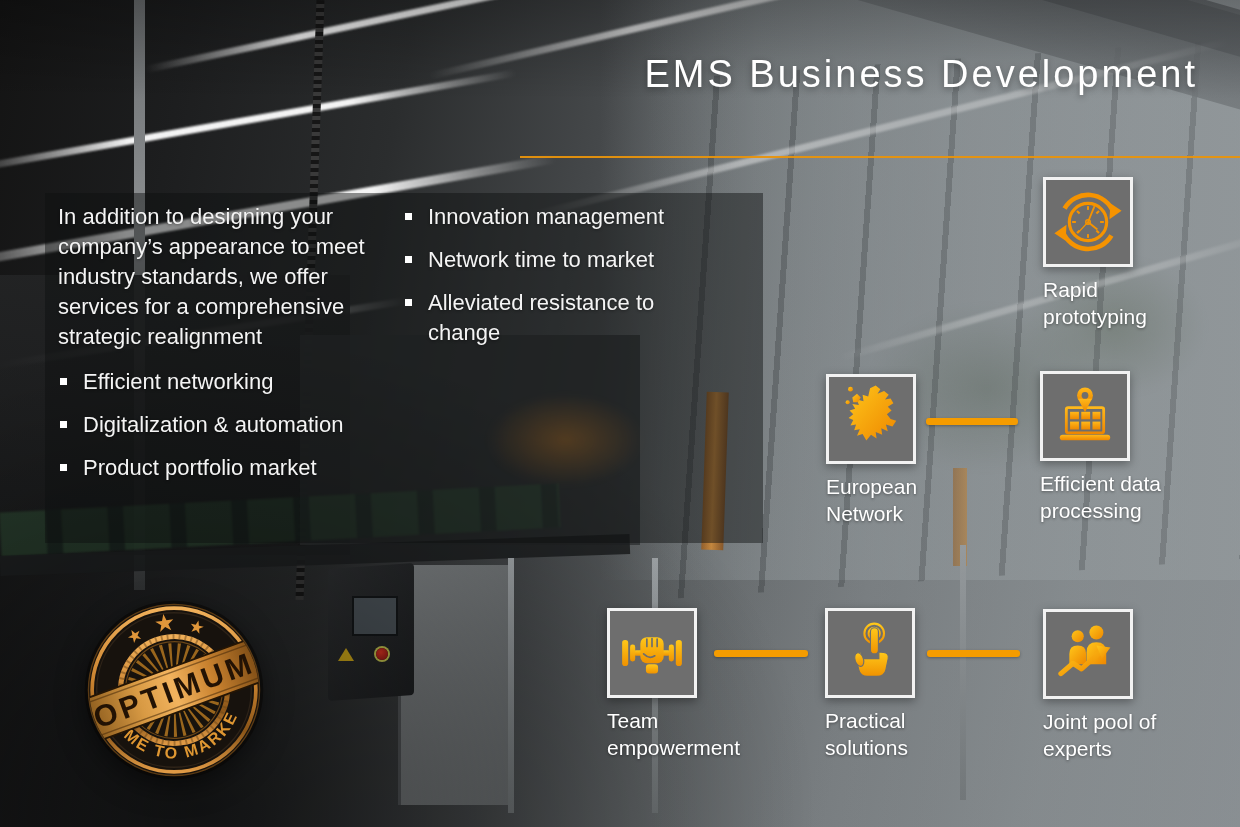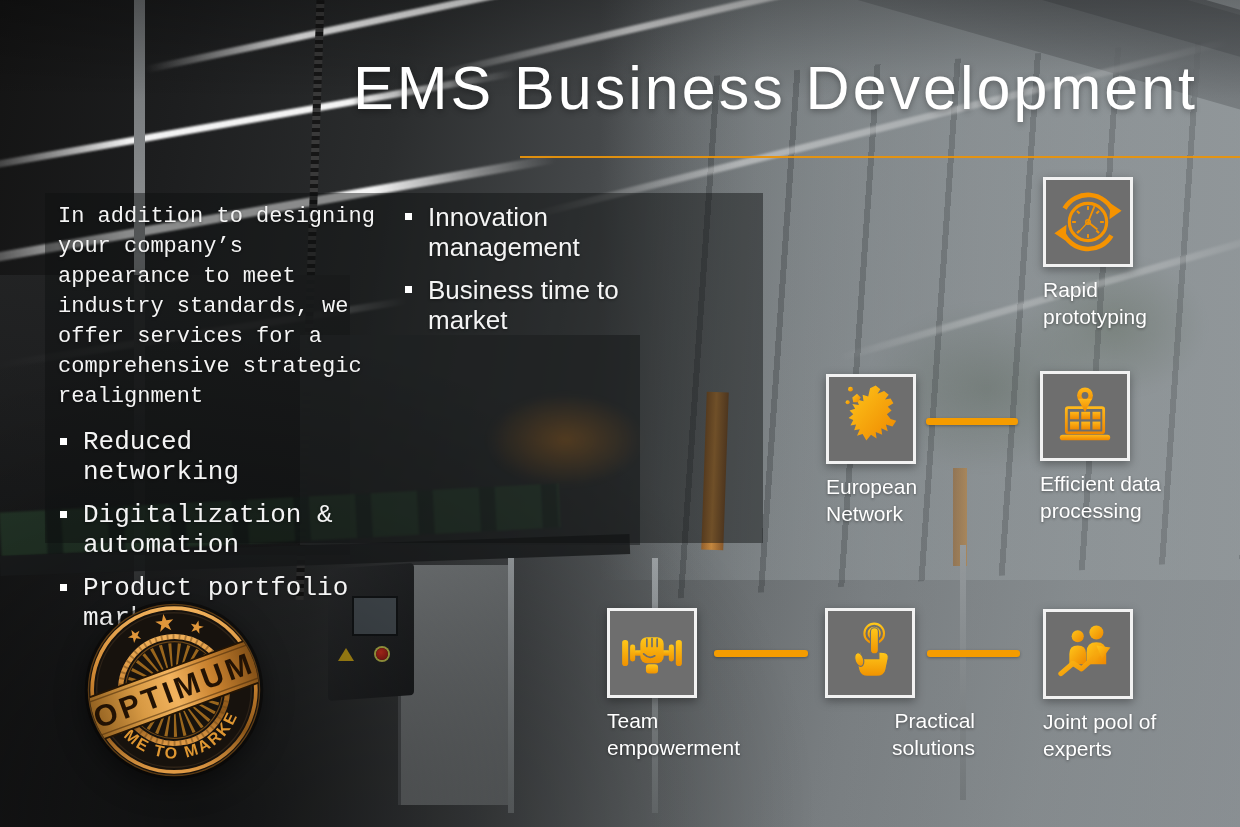--- a/index.html
+++ b/index.html
@@ -43,32 +43,32 @@
     background:linear-gradient(115deg,#2e3032,#1f2123);}
   .bg-screen{left:352px;top:596px;width:42px;height:36px;background:#4d555b;border:2px solid #141719;}
   .bg-estop{left:376px;top:648px;width:12px;height:12px;border-radius:50%;
     background:radial-gradient(circle at 40% 35%,#e23522,#8a1812);box-shadow:0 0 0 2px #caca52;}
   .bg-warn{left:338px;top:648px;width:0;height:0;border-left:8px solid transparent;
     border-right:8px solid transparent;border-bottom:13px solid #d8b01a;}
   .bg-wash{inset:0;background:linear-gradient(90deg,transparent 52%,rgba(118,123,126,.30) 74%,rgba(128,133,136,.42) 100%);}
   .bg-vignette{inset:0;background:radial-gradient(ellipse at 16% 98%,rgba(0,0,0,.55),transparent 42%),
     linear-gradient(180deg,rgba(0,0,0,.28) 0%,transparent 12%);}
   
-  .title{position:absolute;top:53px;right:42px;margin:0;font-weight:normal;font-size:61px;
+  .title{position:absolute;top:53px;right:42px;margin:0;font-weight:normal;font-size:38px;
     letter-spacing:3px;white-space:nowrap;color:#fff;text-shadow:0 2px 6px rgba(0,0,0,.35);}
   .title-rule{position:absolute;left:520px;right:0;top:156px;height:2px;background:#E8940C;opacity:.95;}
   
   .panel{position:absolute;left:45px;top:193px;width:718px;height:350px;
     background:rgba(14,15,16,.46);display:flex;box-sizing:border-box;padding:9px 0 0 13px;}
-  .intro-col{width:345px;flex:none;font-family:Liberation Mono, monospace;}
+  .intro-col{width:345px;flex:none;}
   .mid-col{margin-left:12px;width:300px;flex:none;}
   .intro{margin:0 0 15px 0;width:330px;font-size:22px;line-height:30px;color:#f4f4f4;
     text-shadow:0 1px 3px rgba(0,0,0,.4);}
   ul.bullets{list-style:none;margin:0;padding:0;}
-  .bullet{display:flex;margin-bottom:13px;font-size:26px;line-height:30px;color:#f4f4f4;
+  .bullet{display:flex;margin-bottom:13px;font-size:22px;line-height:30px;color:#f4f4f4;
     text-shadow:0 1px 3px rgba(0,0,0,.4);}
   .bullet .bt{width:280px;}
   .sq{width:7px;height:7px;background:#fff;margin:11px 16px 0 2px;flex:none;}
   
   .feature{position:absolute;}
   .tile{width:90px;height:90px;box-sizing:border-box;border:3px solid #f2f2f2;background:#6e6e6e;
     box-shadow:0 3px 9px rgba(0,0,0,.35);}
   .flabel{margin-top:9px;width:150px;font-size:21px;line-height:27px;color:#fff;
     text-shadow:0 1px 3px rgba(0,0,0,.45);}
   .connector{position:absolute;height:7px;border-radius:3px;background:#F59C00;
@@ -119,40 +119,44 @@
 
   <h1 class="title">EMS Business Development</h1>
   <div class="title-rule"></div>
 
   <section class="panel">
     <div class="intro-col">
       <p class="intro">In addition to designing your company’s appearance to meet industry standards, we offer services for a comprehensive strategic realignment</p>
       <ul class="bullets">
         <li class="bullet">
           <span class="sq"></span>
-          <span class="bt">Reduced networking</span>
+          <span class="bt">Efficient networking</span>
         </li>
         <li class="bullet">
           <span class="sq"></span>
           <span class="bt">Digitalization &amp; automation</span>
         </li>
         <li class="bullet">
           <span class="sq"></span>
           <span class="bt">Product portfolio market</span>
         </li>
       </ul>
     </div>
     <ul class="bullets mid-col">
       <li class="bullet">
         <span class="sq"></span>
         <span class="bt">Innovation management</span>
       </li>
       <li class="bullet">
         <span class="sq"></span>
-        <span class="bt">Business time to market</span>
+        <span class="bt">Network time to market</span>
+      </li>
+      <li class="bullet">
+        <span class="sq"></span>
+        <span class="bt">Alleviated resistance to change</span>
       </li>
     </ul>
   </section>
 
   <div class="feature" style="left:1043px;top:177px;">
     <div class="tile">
       <svg width="84" height="84" viewBox="0 0 90 90">
         <g stroke="#F59300" fill="none">
           <circle cx="45" cy="45" r="20" stroke-width="3.4"></circle>
           <g stroke-width="2.2">
@@ -246,21 +250,21 @@
           <line x1="39.5" y1="30" x2="39.5" y2="38"></line>
             <line x1="45" y1="29.5" x2="45" y2="38"></line>
             <line x1="50.5" y1="30" x2="50.5" y2="38"></line>
           <path d="M36 46 q6 6 12 2"></path>
         </g>
       </svg>
     </div>
     <div class="flabel">Team empowerment</div>
   </div>
 
-  <div class="feature" style="left:825px;top:608px;text-align:right;">
+  <div class="feature" style="left:825px;top:608px;">
     <div class="tile">
       <svg width="84" height="84" viewBox="0 0 90 90">
         <defs>
             <linearGradient id="g5" x1="0" y1="0" x2="0" y2="1">
           <stop offset="0" stop-color="#FFC81A"></stop>
               <stop offset="1" stop-color="#F09200"></stop>
         </linearGradient>
           </defs>
         <circle cx="49.5" cy="24" r="6" fill="none" stroke="url(#g5)" stroke-width="2.2"></circle>
         <circle cx="49.5" cy="24" r="10.5" fill="none" stroke="url(#g5)" stroke-width="2.2"></circle>

